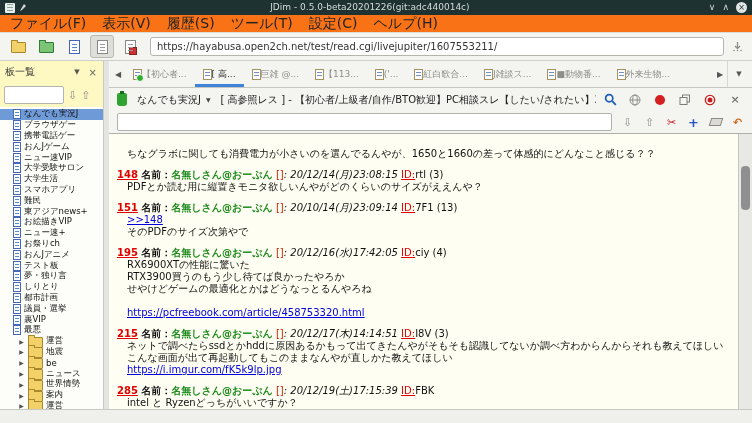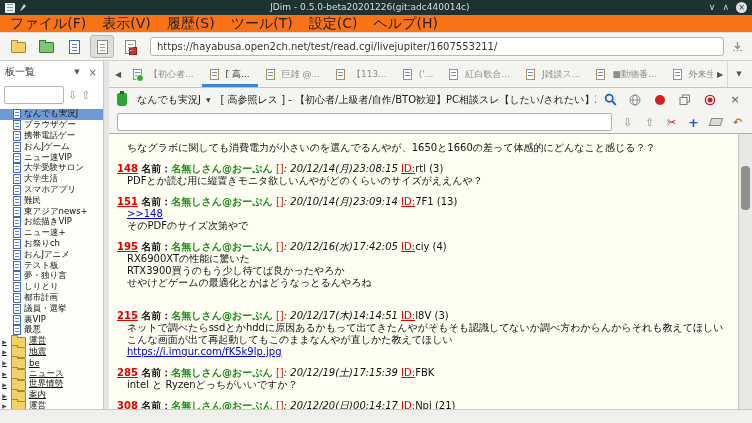--- a/index.html
+++ b/index.html
@@ -40,42 +40,42 @@
   .icdoc::after{content:"";position:absolute;left:2px;right:2px;top:3px;height:8px;
       background:repeating-linear-gradient(#9a9a96 0 1px,transparent 1px 3px);}
   .icdoc.blue{border-color:#4466bb;}
   .icdoc.blue::after{background:repeating-linear-gradient(#5588cc 0 1px,transparent 1px 3px);}
   .icdoc.red::before{content:"";position:absolute;right:-2px;bottom:-2px;width:6px;height:6px;background:#cc3333;border:1px solid #882222;}
   .icdoc.small{width:8px;height:10px;}
   .icdoc.small::after{left:1px;right:1px;top:2px;height:6px;}
 
   
   .main{flex:1;display:flex;min-height:0;}
-  .sidebar{width:103px;background:#ffffff;border-right:1px solid #c9c9c4;display:flex;flex-direction:column;flex:0 0 auto;}
+  .sidebar{width:103px;background:#fef9c3;border-right:1px solid #c9c9c4;display:flex;flex-direction:column;flex:0 0 auto;}
   .sb-head{height:22px;display:flex;align-items:center;padding:0 5px;font-size:10px;color:#333;gap:4px;flex:0 0 auto;}
   .sb-title{flex:1;}
   .sb-drop{font-size:7px;color:#555;padding:1px 5px;}
   .sb-close{font-size:10px;color:#666;padding-right:1px;}
   .sb-search{height:24px;display:flex;align-items:center;padding:0 4px;gap:4px;flex:0 0 auto;}
   .sb-input{width:54px;height:14px;border:1px solid #b6b6b1;border-radius:2px;background:#fff;font-size:9px;outline:none;}
   .sb-arrow{color:#8f8f8a;font-size:11px;line-height:11px;}
   .board-list{flex:1;overflow:hidden;background:#fdfdf9;padding-top:2px;}
   .srow{display:flex;align-items:center;height:10.8px;padding-left:13px;gap:3px;font-size:8.5px;color:#101010;white-space:nowrap;}
   .srow.sel{background:#6f9ad8;}
-  .srow.folder{padding-left:1px;text-decoration:underline;}
+  .srow.folder{padding-left:18px;}
   .expander{font-size:6px;color:#555;width:7px;text-align:center;}
   .slabel{overflow:hidden;}
   .splitter{width:5px;background:#e4e4e0;flex:0 0 auto;}
 
   
   .content{flex:1;display:flex;flex-direction:column;min-width:0;background:#f4f4f1;}
   .tabbar{height:26px;display:flex;align-items:center;border-bottom:1px solid #c6c6c1;padding:0 2px;flex:0 0 auto;}
   .tab-scroll{width:14px;text-align:center;font-size:8px;color:#555;flex:0 0 auto;}
   .tabstrip{flex:1;display:flex;height:100%;align-items:center;overflow:hidden;}
-  .tab{display:flex;align-items:center;gap:7px;height:100%;padding:0 8px;font-size:9px;color:#8e8e89;white-space:nowrap;}
+  .tab{display:flex;align-items:center;gap:0;height:100%;padding:0 8px;font-size:9px;color:#8e8e89;white-space:nowrap;}
   .tab.active{color:#2a2a2a;box-shadow:inset 0 -3px 0 #3f83d8;}
   .ic-tabdoc{width:9px;height:11px;background:#fff;border:1px solid #a5925f;position:relative;box-sizing:border-box;flex:0 0 auto;}
   .ic-tabdoc::after{content:"";position:absolute;left:1px;right:1px;top:2px;height:6px;
       background:repeating-linear-gradient(#7090c0 0 1px,transparent 1px 3px);}
   .ic-tabdoc.updated::before{content:"";position:absolute;right:-3px;bottom:-3px;width:6px;height:6px;border-radius:50%;
       background:#2fae2f;border:1px solid #fff;z-index:2;}
   .tab-dropdown{width:22px;height:100%;display:flex;align-items:center;justify-content:center;font-size:7px;color:#555;
       border-left:1px solid #d8d8d3;flex:0 0 auto;}
 
   .threadbar{height:23px;display:flex;align-items:center;gap:7px;padding:0 8px;flex:0 0 auto;}
@@ -92,21 +92,21 @@
 
   .searchbar{height:22px;display:flex;align-items:center;gap:9px;padding:0 8px;flex:0 0 auto;}
   .search-input{flex:1;height:14px;border:1px solid #b2b2ad;border-radius:2px;background:#fff;outline:none;}
   .sb-ic{width:13px;display:flex;justify-content:center;align-items:center;font-size:11px;}
   .c-gray{color:#8f8f8a;} .c-red{color:#c62222;} .c-blue{color:#2357c4;font-weight:bold;font-size:13px;} .c-orange{color:#d07020;font-weight:bold;}
 
   
   .view{flex:1;display:flex;min-height:0;border-top:1px solid #b0b0aa;background:#fffef2;}
   .posts{flex:1;overflow:hidden;padding:4px 4px 0 8px;font-size:10px;line-height:12px;color:#111;}
   .post{margin-top:9px;white-space:nowrap;}
-  .post:first-child{margin-top:4px;}
+  .post:first-child{margin-top:10px;}
   .pnum{color:#e00000;font-weight:bold;text-decoration:underline;}
   .plabel{font-weight:bold;color:#111;}
   .pname{color:#1a8a1a;font-weight:bold;}
   .pmail{color:#cc2200;}
   .pdate{color:#111;font-style:italic;}
   .pid-label{color:#e00000;text-decoration:underline;}
   .pid-val{color:#111;}
   .pcount{color:#111;}
   .pbody{margin-left:10px;}
   .pline{white-space:nowrap;}
@@ -428,20 +428,21 @@
                 <div class="pline">そのPDFのサイズ次第やで</div>
               </div>
             </div>
             <div class="post">
               <div class="phead"><span class="pnum">195</span><span class="plabel"> 名前：</span><span class="pname">名無しさん@おーぷん</span><span class="pmail"> []</span><span class="pdate">: 20/12/16(水)17:42:05 </span><span class="pid-label">ID:</span><span class="pid-val">ciy</span><span class="pcount"> (4)</span></div>
               <div class="pbody">
                 <div class="pline">RX6900XTの性能に驚いた</div>
                 <div class="pline">RTX3900買うのもう少し待てば良かったやろか</div>
                 <div class="pline">せやけどゲームの最適化とかはどうなっとるんやろね</div>
                 <div class="pline">&nbsp;</div>
+                <div class="pline"><a class="plink">https://pcfreebook.com/article/458753320.html</a></div>
               </div>
             </div>
             <div class="post">
               <div class="phead"><span class="pnum">215</span><span class="plabel"> 名前：</span><span class="pname">名無しさん@おーぷん</span><span class="pmail"> []</span><span class="pdate">: 20/12/17(木)14:14:51 </span><span class="pid-label">ID:</span><span class="pid-val">I8V</span><span class="pcount"> (3)</span></div>
               <div class="pbody">
                 <div class="pline">ネットで調べたらssdとかhddに原因あるかもって出てきたんやがそもそも認識してないか調べ方わからんからそれも教えてほしい</div>
                 <div class="pline">こんな画面が出て再起動してもこのままなんやが直しかた教えてほしい</div>
                 <div class="pline"><a class="plink">https://i.imgur.com/fK5k9lp.jpg</a></div>
               </div>
             </div>

